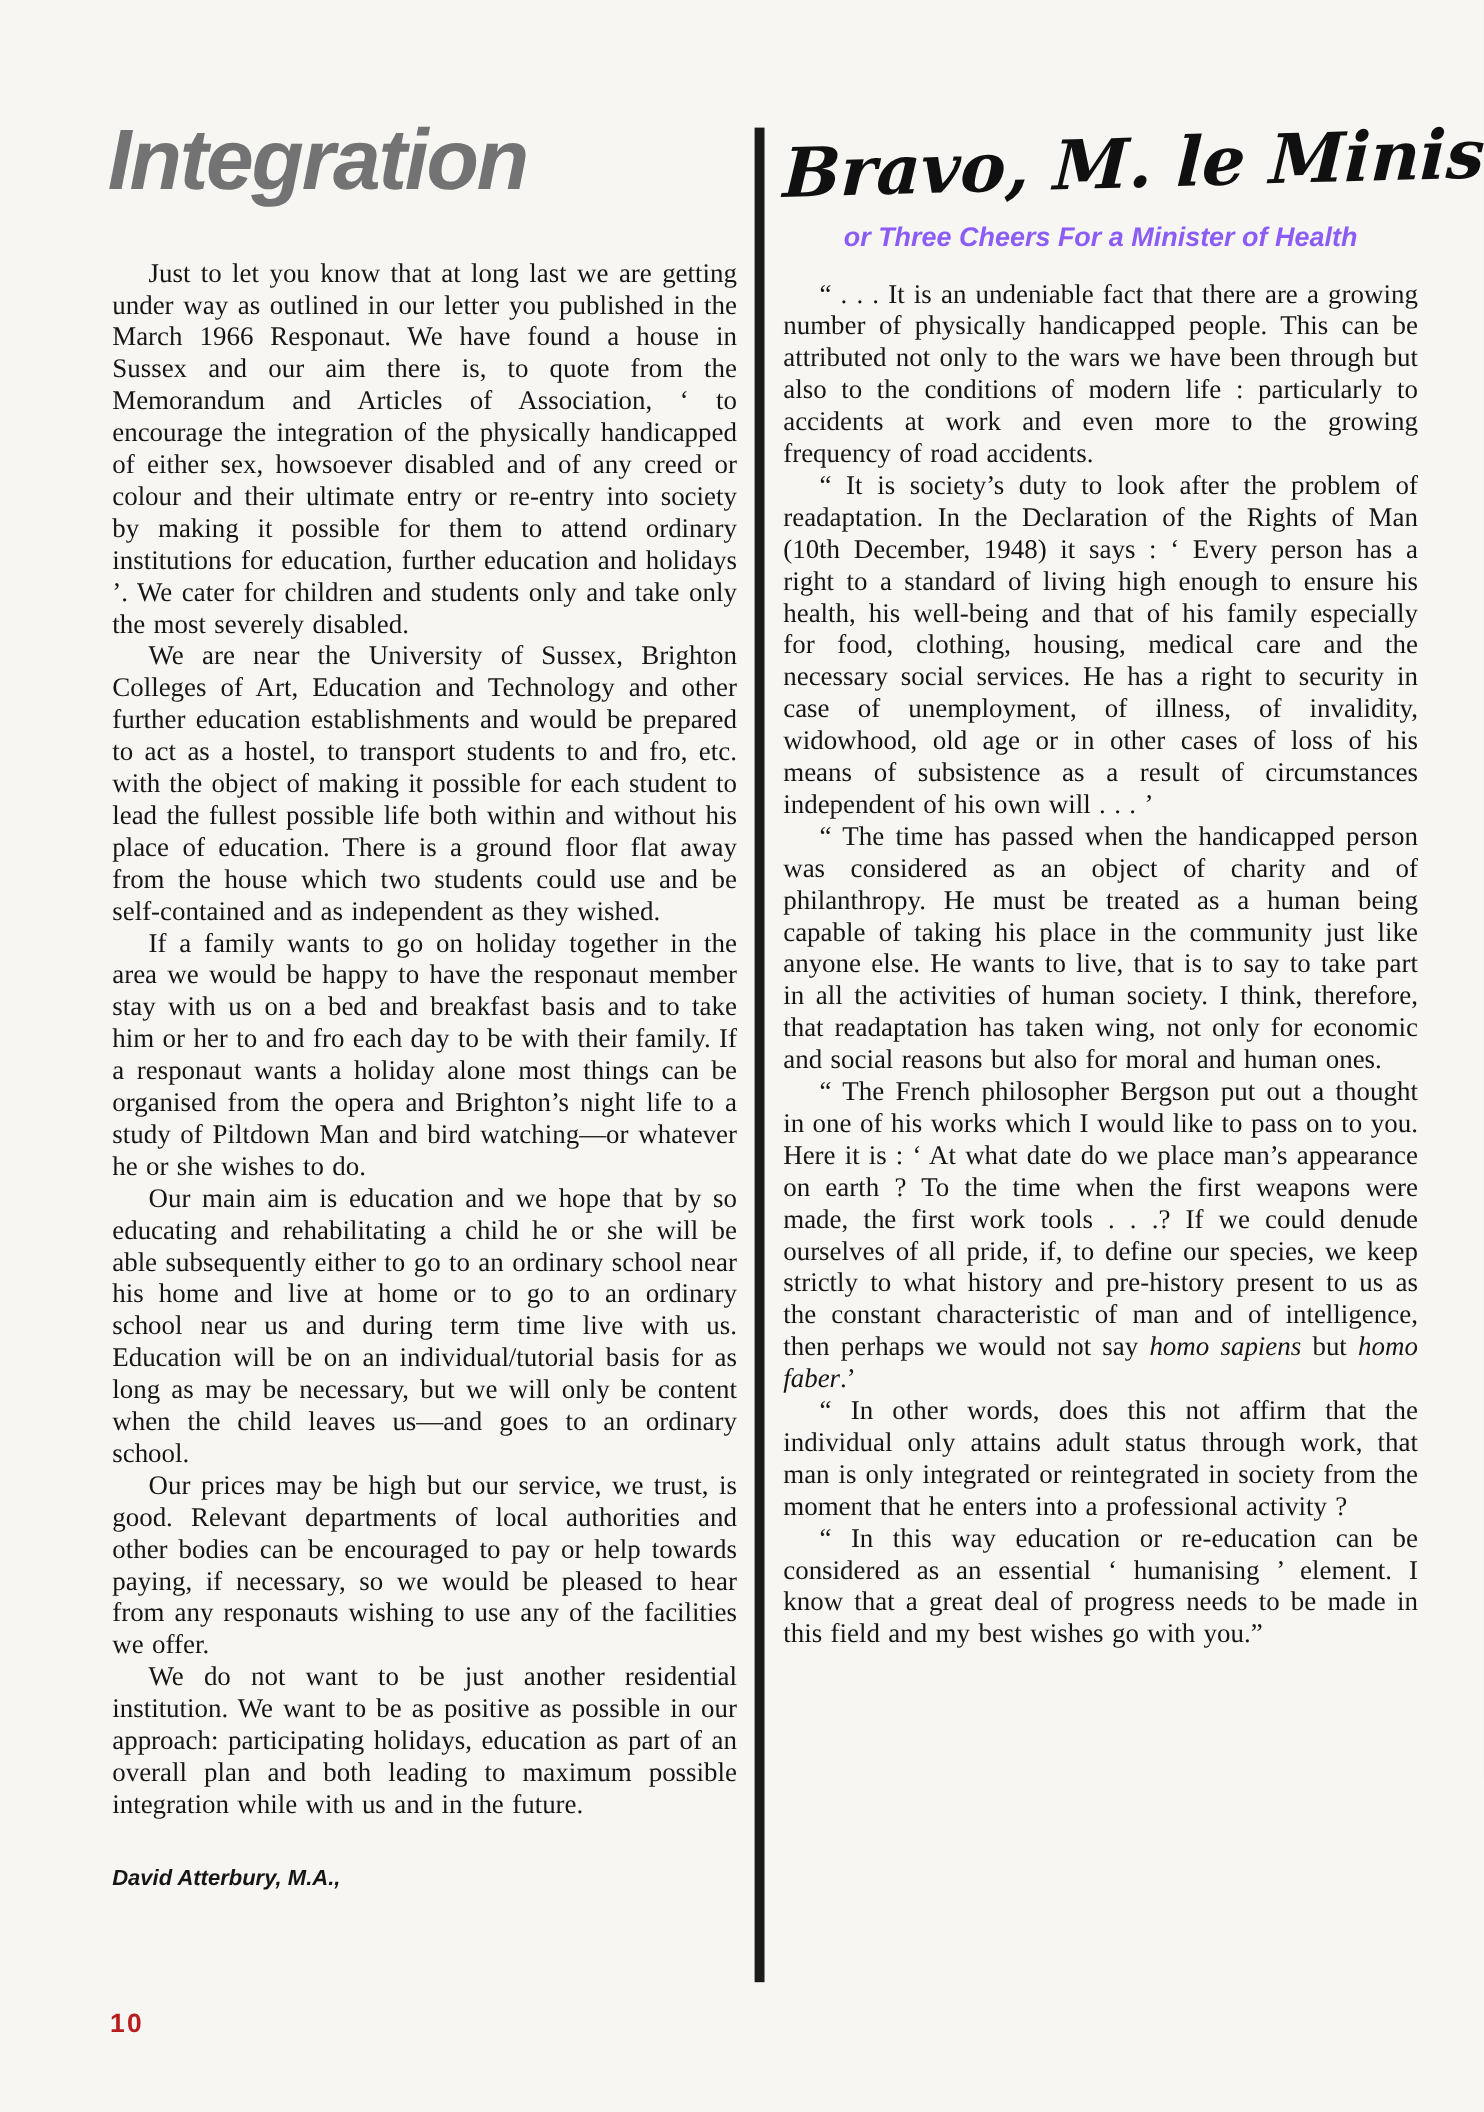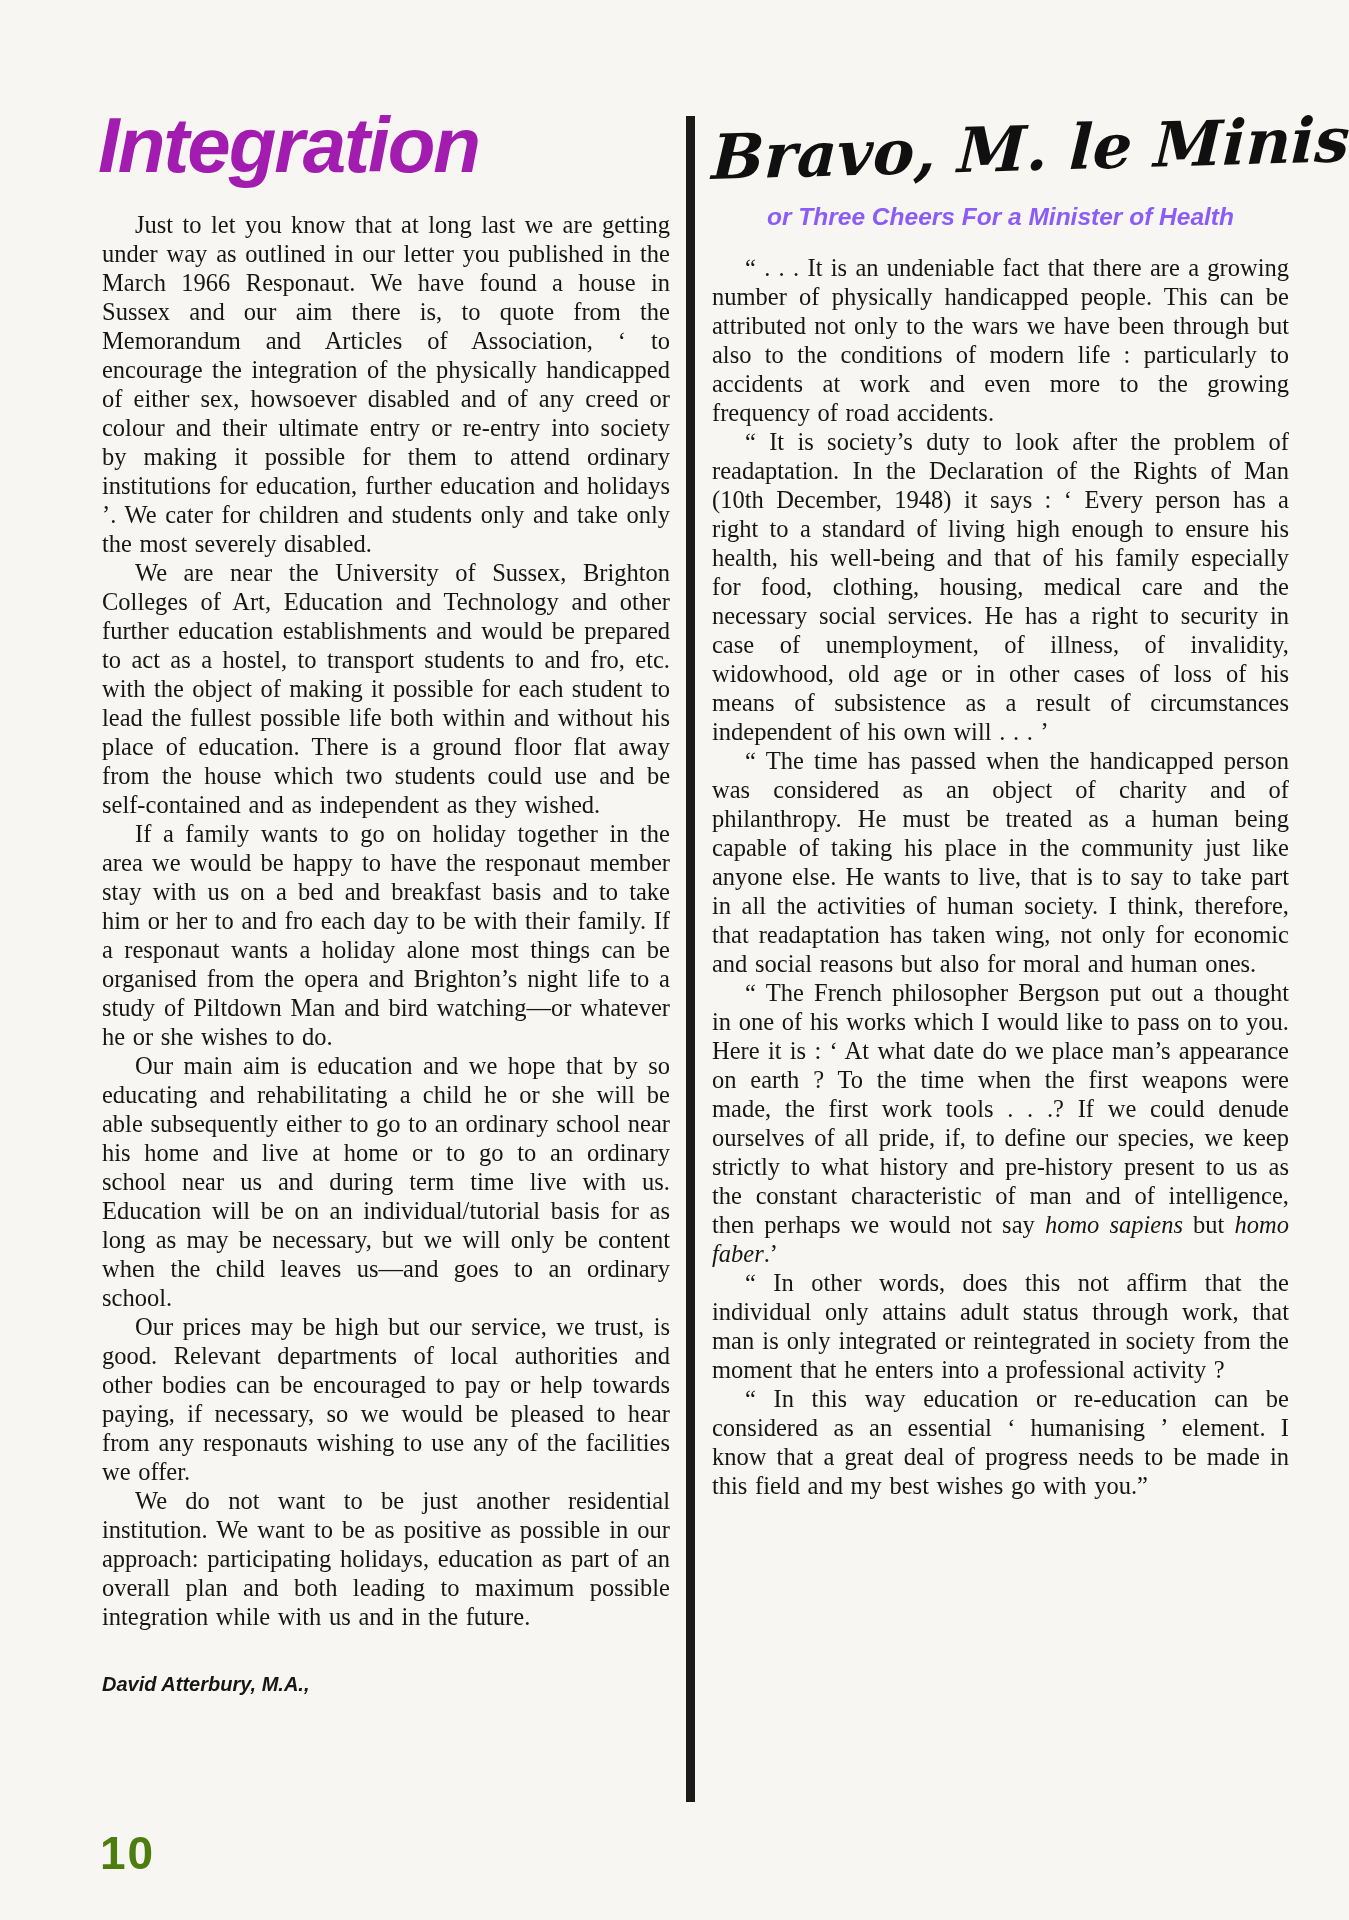--- a/index.html
+++ b/index.html
@@ -9,26 +9,26 @@
     background:#f7f6f2;
     overflow:hidden;
     font-family:"Liberation Serif", "DejaVu Serif", serif;
     color:#161616;
   }
   .col { position:absolute; }
   .col-left  { left:102px; top:108px; width:568px; }
   .col-right { left:712px; top:99px;  width:577px; }
 
   .headline {
-    margin:0 0 28px -4px;
+    margin:0 0 52px -4px;
     font-family:"Liberation Sans", "DejaVu Sans", sans-serif;
     font-style:italic; font-weight:bold;
     font-size:78px; line-height:0.95;
     letter-spacing:-2px;
-    color:#a21caf;
+    color:#737373;
   }
 
   p.body-p {
     margin:0;
     font-size:24.5px; line-height:29px;
     text-align:justify;
     text-indent:33px;
     word-spacing:1.5px;
   }
   p.body-p.p-first { text-indent:0; }
@@ -68,22 +68,22 @@
     font-style:italic; font-weight:bold;
     font-size:20px; line-height:23.5px;
     text-indent:0; text-align:left;
   }
 
   .pagenum {
     position:absolute;
     left:100px; top:1826px;
     font-family:"Liberation Sans", "DejaVu Sans", sans-serif;
     font-weight:bold;
-    font-size:46px; letter-spacing:2px;
-    color:#4d7c0f;
+    font-size:24px; letter-spacing:2px;
+    color:#b91c1c;
   }
 </style>
 </head>
 <body>
 
 <div class="page">
 
   <div class="col col-left">
     <h1 class="headline">Integration</h1>
     <div>

